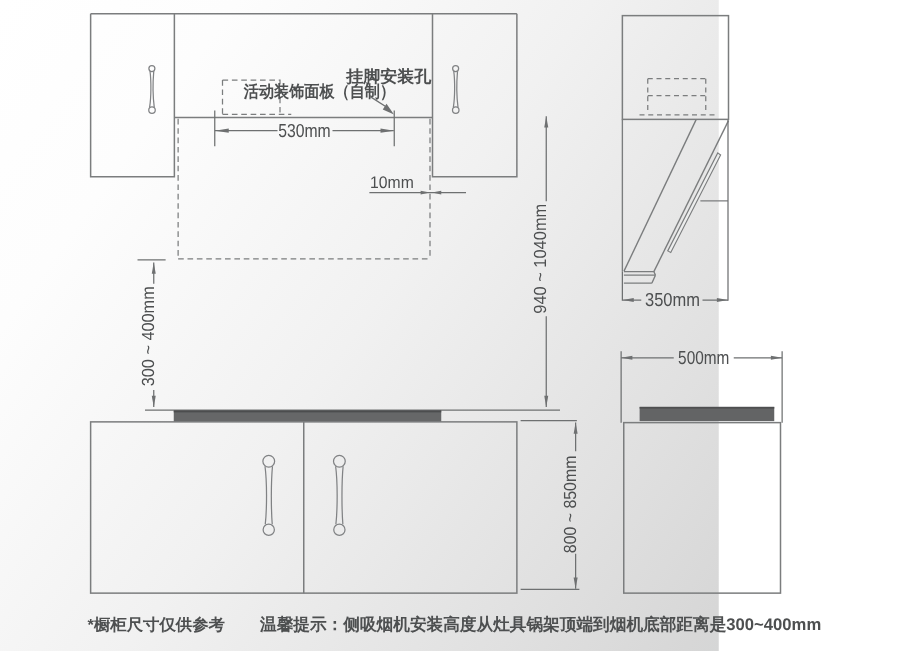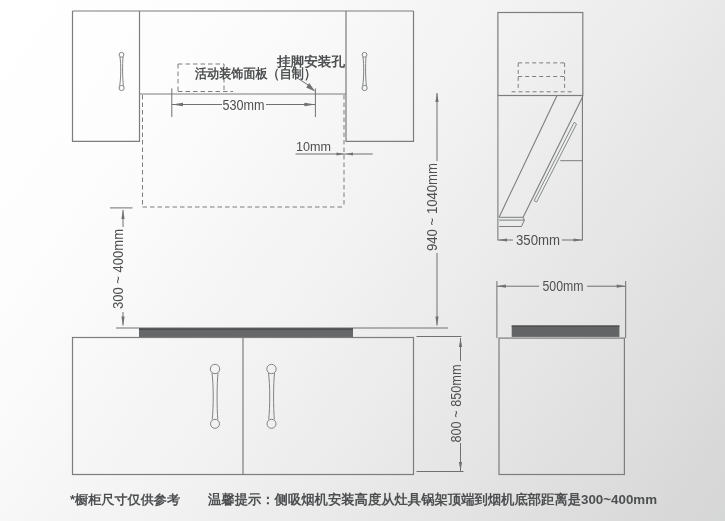--- a/index.html
+++ b/index.html
@@ -1,17 +1,17 @@
 <!DOCTYPE html>
 <html><head>
 <meta charset="utf-8">
 <style>
   html,body{margin:0;padding:0;}
   body{width:725px;height:521px;overflow:hidden;font-family:"Liberation Sans",sans-serif;}
-  .bg{position:relative;width:725px;height:521px;
+  .bg{position:relative;width:575px;height:521px;
       background:linear-gradient(125.7deg, #ffffff 0%, #fdfdfd 20%, #f8f8f8 32.7%, #f1f1f1 50%, #e9e9e9 65%, #e0e0e0 81.5%, #d7d7d7 97%, #d5d6d6 100%);}
   svg{position:absolute;left:0;top:0;}
   text{font-family:"Liberation Sans",sans-serif;fill:#4d4f50;}
 </style>
 </head>
 <body>
 <div class="bg">
 <svg width="725" height="521" viewBox="0 0 725 521">
 
   <path d="M72.5 11 H413.5" fill="none" stroke="#7b7d7e" stroke-width="1.2"></path>

